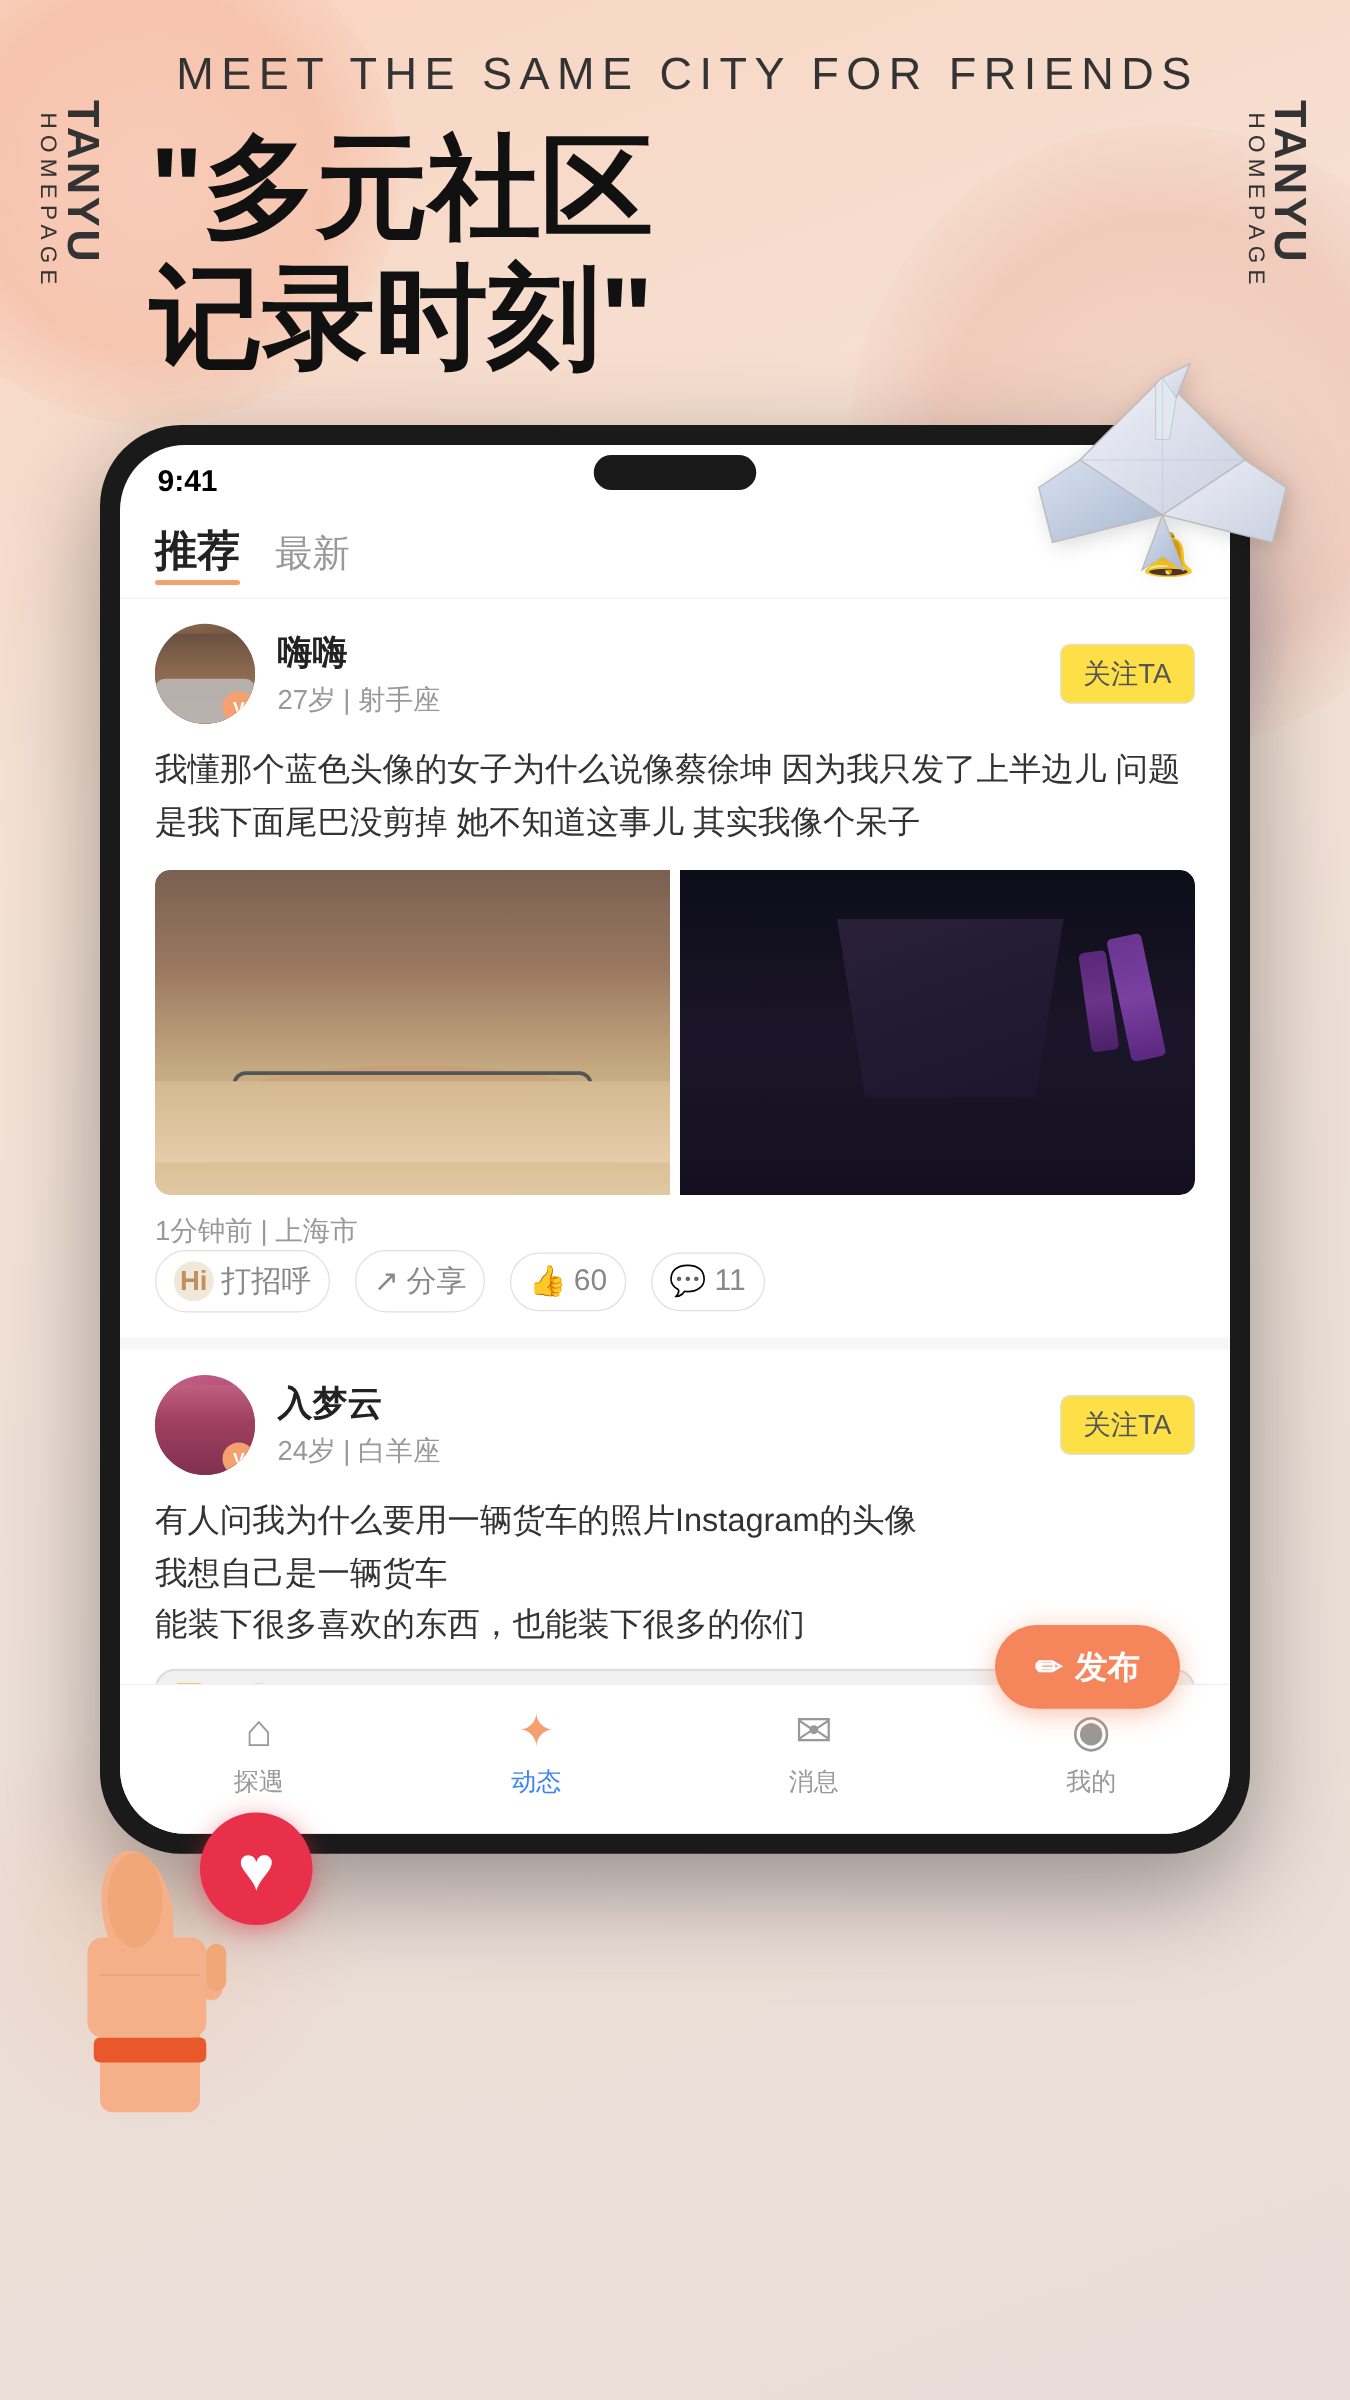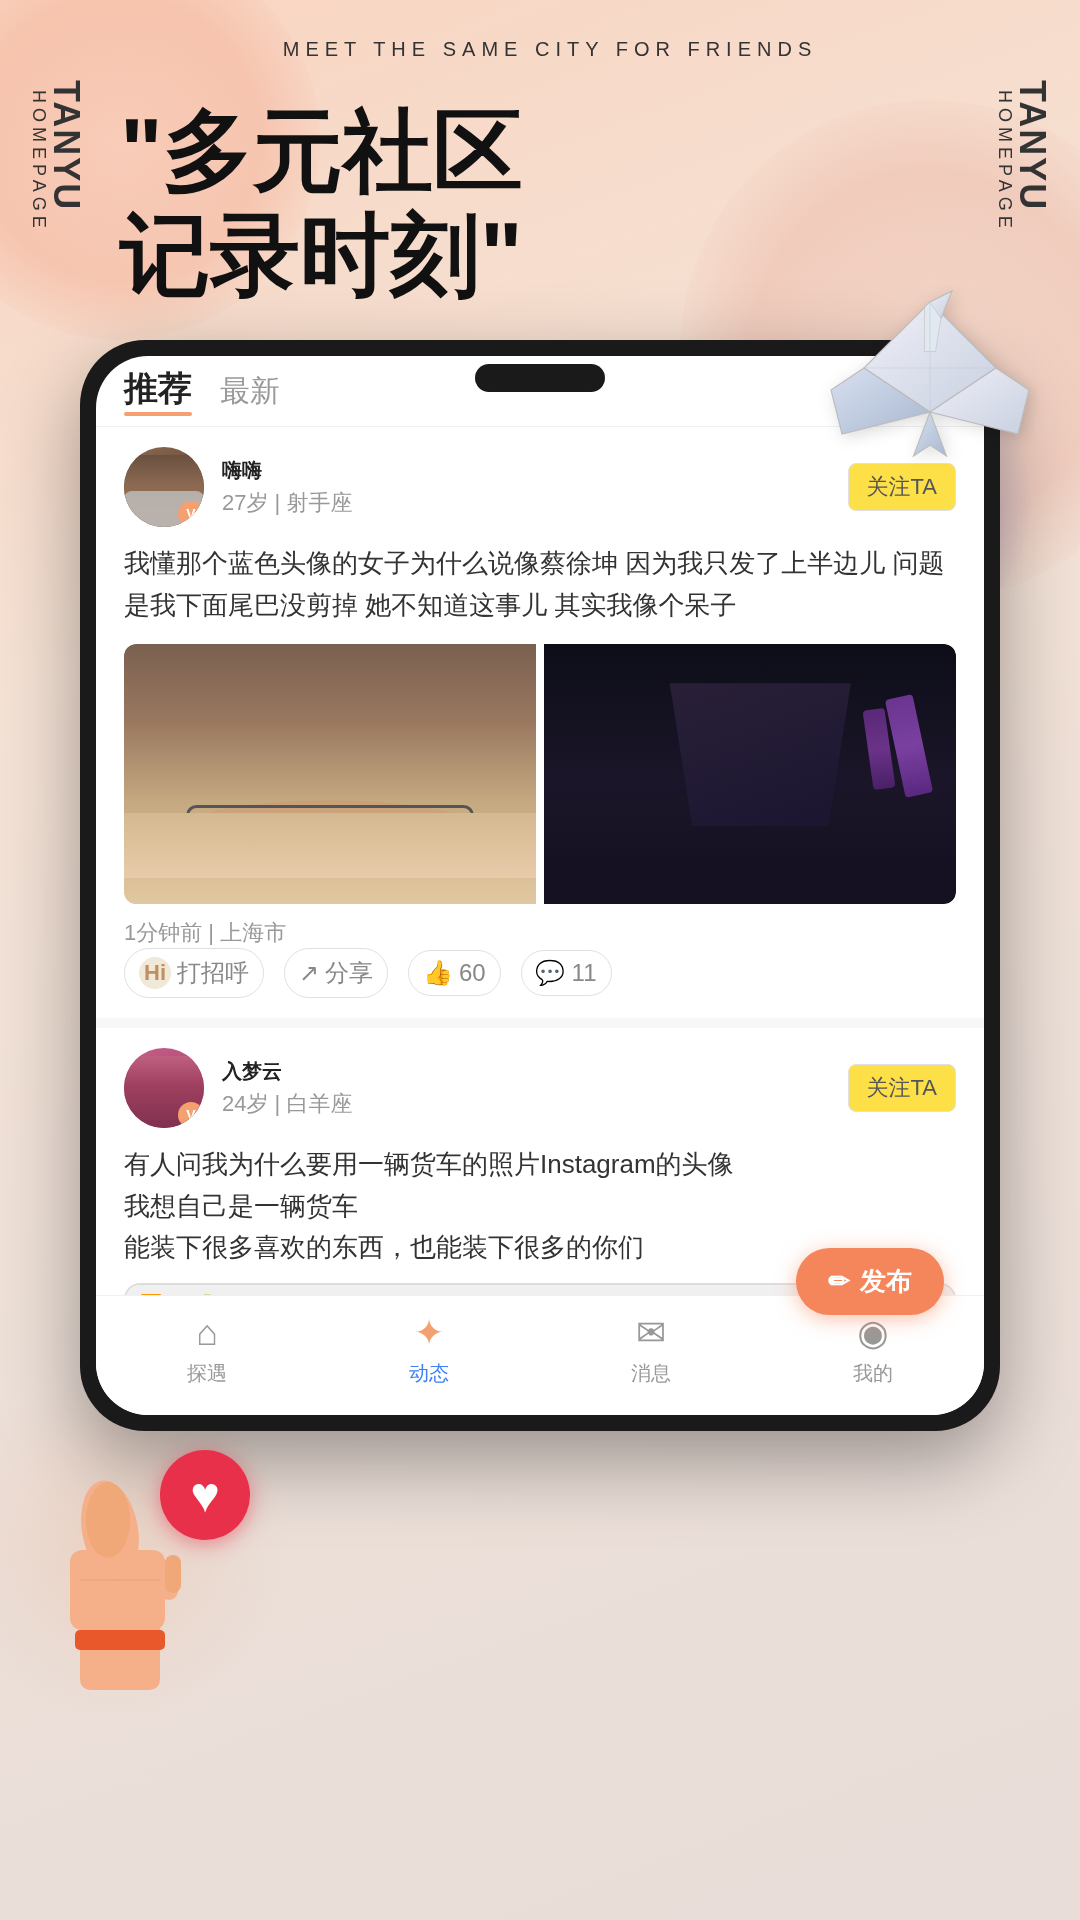--- a/index.html
+++ b/index.html
@@ -67,21 +67,21 @@
       z-index: 0;
     }
 
     
     .top-tagline {
       position: absolute;
       top: 38px;
       left: 0; right: 0;
       text-align: center;
       letter-spacing: 6px;
-      font-size: 20px;
+      font-size: 36px;
       font-weight: 400;
       color: #333;
       z-index: 2;
       padding-left: 20px;
     }
 
     
     .side-left {
       position: absolute;
       top: 80px;
@@ -234,21 +234,21 @@
     .avatar-badge {
       position: absolute;
       bottom: 0; right: 0;
       background: #f5a070;
       border-radius: 50%;
       width: 26px; height: 26px;
       display: flex; align-items: center; justify-content: center;
       font-size: 14px; color: #fff; font-weight: 700;
     }
     .user-info { flex: 1; }
-    .username { font-size: 20px; font-weight: 700; color: #222; }
+    .username { font-size: 28px; font-weight: 700; color: #222; }
     .user-meta { font-size: 22px; color: #999; margin-top: 4px; }
     .follow-btn {
       background: #fde047;
       border: 1.5px solid #e0e0e0;
       border-radius: 8px;
       padding: 8px 18px;
       font-size: 22px;
       color: #555;
       cursor: pointer;
     }
@@ -482,20 +482,27 @@
     <line x1="100" y1="20" x2="100" y2="120" stroke="#c0c8d8" stroke-width="1" opacity="0.5"></line>
     <line x1="40" y1="80" x2="160" y2="80" stroke="#c0c8d8" stroke-width="1" opacity="0.5"></line>
   </svg>
 </div>
 
 <div class="phone-container">
   <div class="phone-outer">
     <div class="phone-notch"></div>
     <div class="phone-screen">
 
+      <div class="status-bar">
+        <span class="status-time">9:41</span>
+        <div class="status-icons">
+          <span style="font-size:16px; letter-spacing:-1px;">▐▐▐▐</span>
+          <span>📶</span>
+        </div>
+      </div>
 
       <div class="app-header">
         <span class="tab-active">推荐</span>
         <span class="tab-inactive">最新</span>
         <span class="bell-icon">🔔</span>
       </div>
 
       <div class="post-card">
         <div class="post-header">
           <div class="avatar avatar-girl1">

